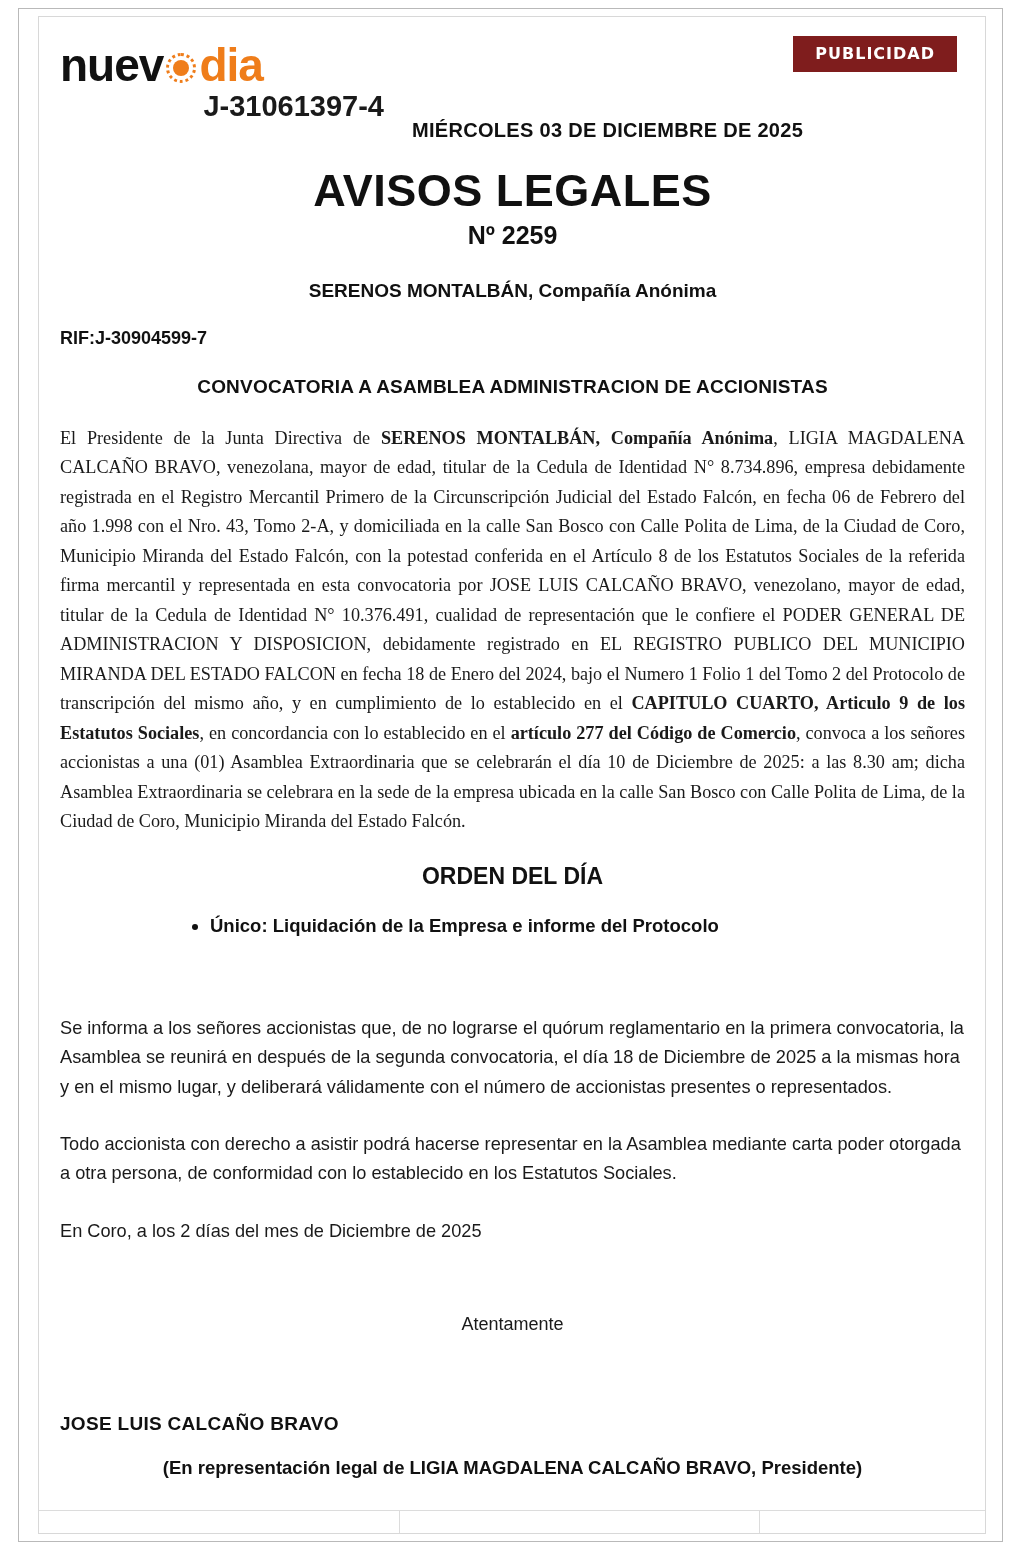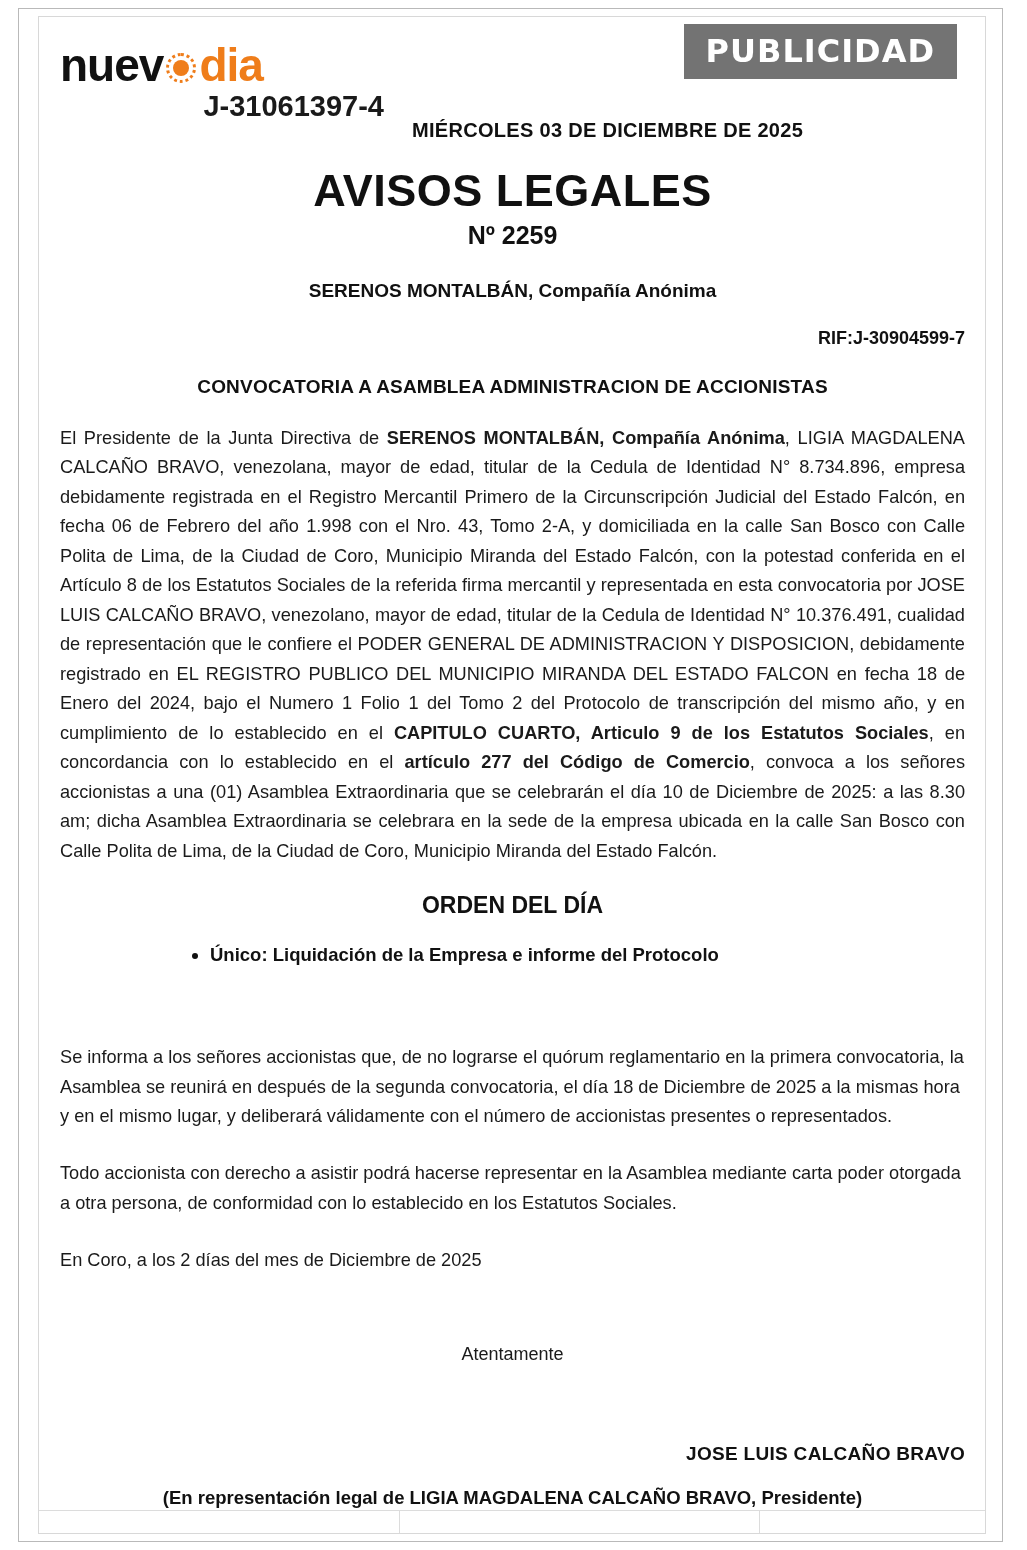--- a/index.html
+++ b/index.html
@@ -105,25 +105,25 @@
     top: 95px;
     font-weight: bold;
     font-size: 20px;
     letter-spacing: 0.3px;
     color: #111111;
     white-space: nowrap;
   }
   .publicidad {
     position: absolute;
     right: 8px;
-    top: 0;
-    background: #737373;
+    top: 12px;
+    background: #7f1d1d;
     color: #ffffff;
     font-weight: bold;
-    font-size: 32px;
+    font-size: 16px;
     letter-spacing: 1px;
     padding: 8px 22px 9px 22px;
     font-family: "DejaVu Sans", sans-serif;
   }
 
   
   .title-main {
     text-align: center;
     font-family: "Liberation Sans", sans-serif;
     font-weight: bold;
@@ -140,21 +140,21 @@
     color: #111111;
   }
   .company {
     text-align: center;
     font-weight: bold;
     font-size: 19px;
     margin-top: 30px;
     color: #111111;
   }
   .rif {
-    text-align: right;
+    text-align: left;
     font-weight: bold;
     font-size: 18px;
     margin-top: 26px;
     color: #111111;
   }
   .convocatoria {
     text-align: center;
     font-weight: bold;
     font-size: 19px;
     letter-spacing: 0.2px;
@@ -162,20 +162,21 @@
     color: #111111;
   }
 
   
   .body-par {
     text-align: justify;
     font-size: 18.2px;
     line-height: 1.62;
     margin-top: 26px;
     color: #1a1a1a;
+    font-family: Liberation Serif, serif;
   }
   .body-par b { font-weight: bold; }
 
   .orden-title {
     text-align: center;
     font-weight: bold;
     font-size: 23px;
     margin-top: 26px;
     color: #111111;
   }
@@ -199,21 +200,21 @@
   }
   .note-par.first { margin-top: 74px; }
 
   .atentamente {
     text-align: center;
     font-size: 18px;
     margin-top: 68px;
     color: #1a1a1a;
   }
   .signer {
-    text-align: right;
+    text-align: left;
     font-weight: bold;
     font-size: 19px;
     letter-spacing: 0.3px;
     margin-top: 78px;
     color: #111111;
   }
   .signer-sub {
     text-align: center;
     font-weight: bold;
     font-size: 18.5px;

